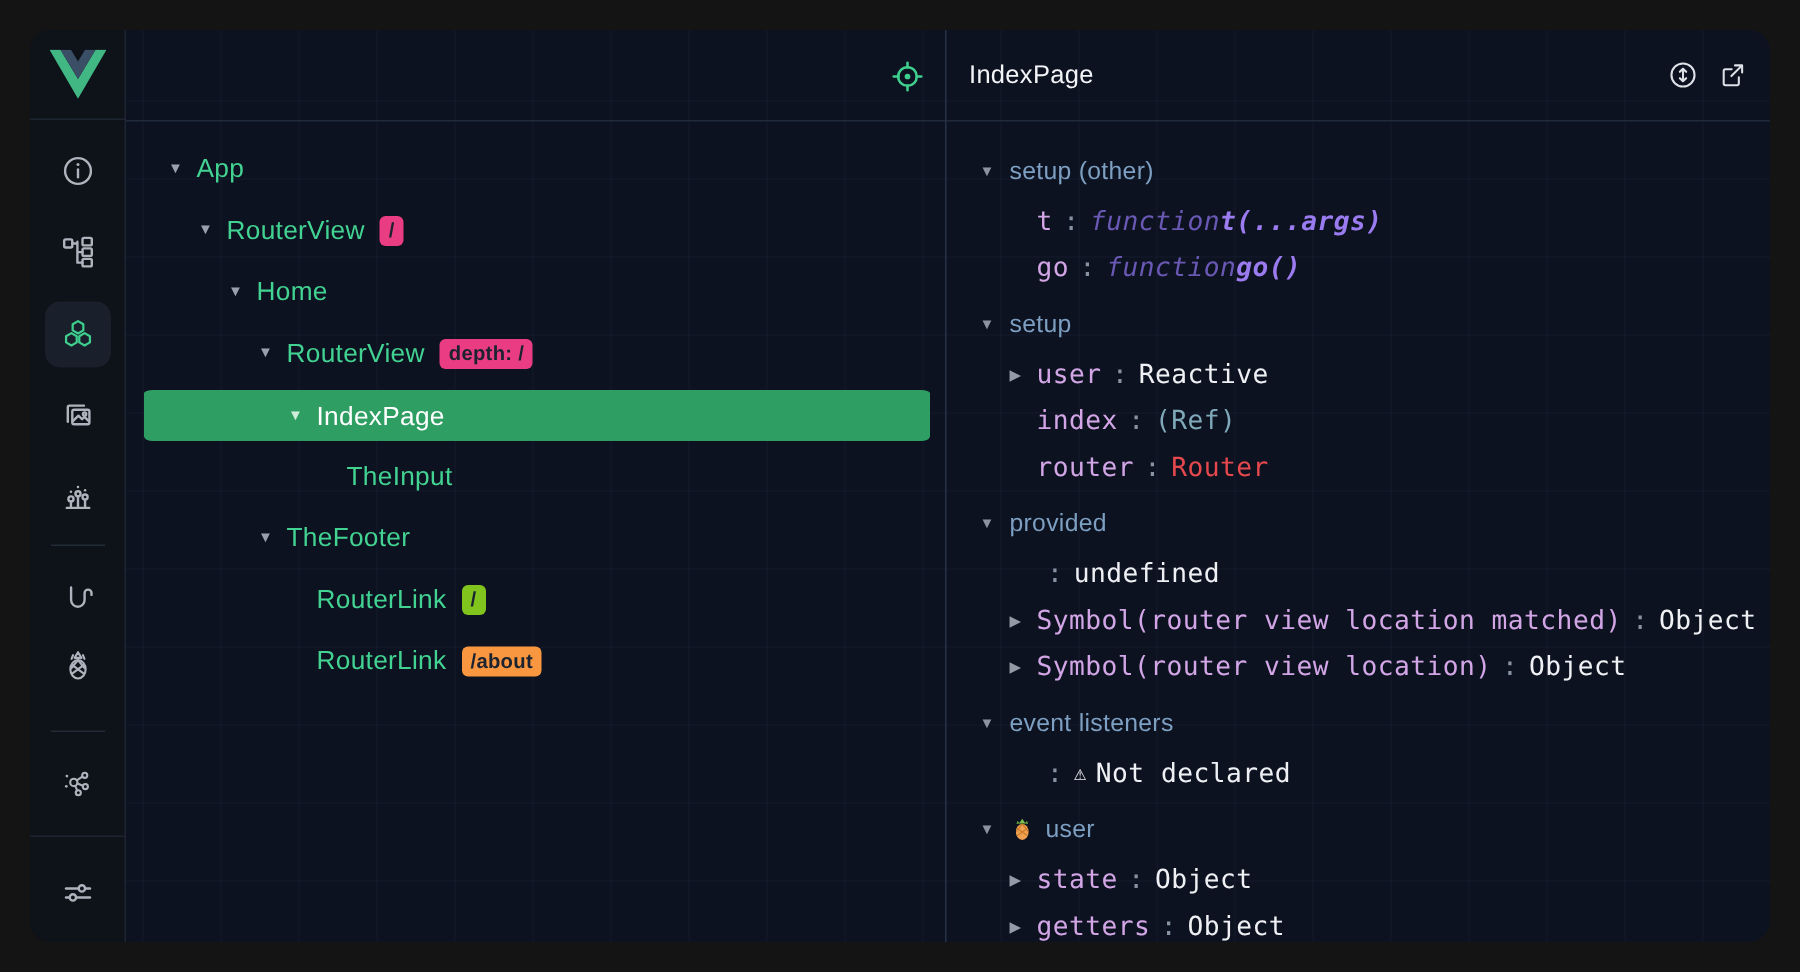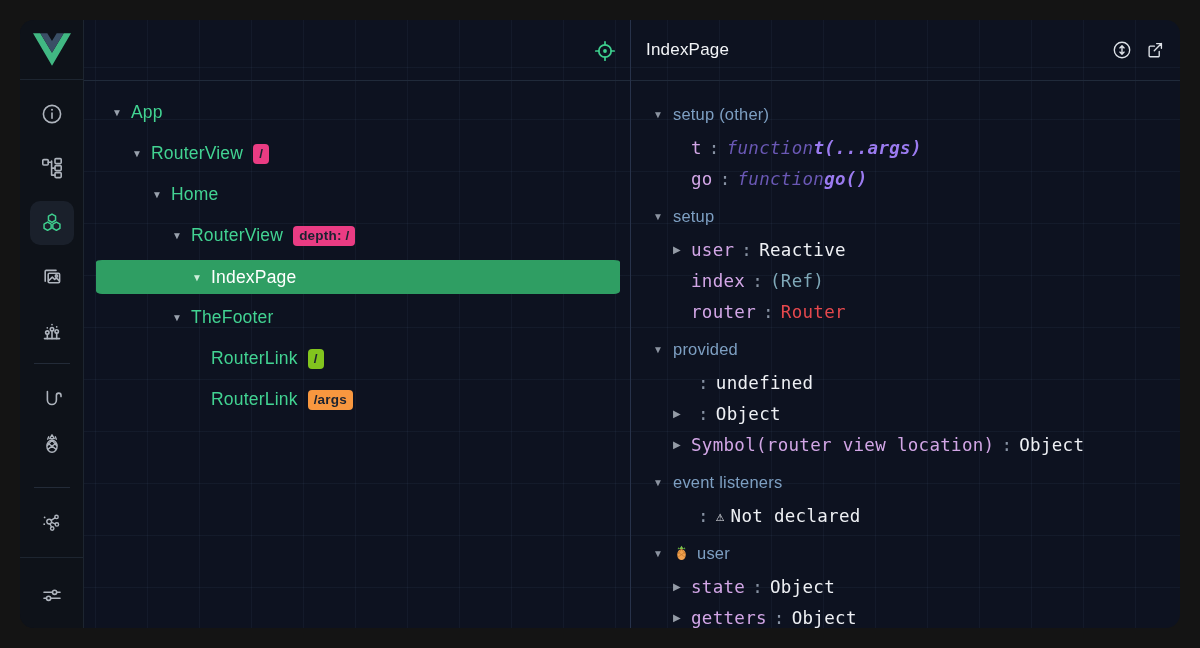--- a/index.html
+++ b/index.html
@@ -140,33 +140,37 @@
       </div>
       <div class="trow" style="padding-left: 76px;">
         <span class="tarrow">▼</span>
         <span class="tlabel">RouterView</span>
         <span class="badge pink">depth: /</span>
       </div>
       <div class="trow selected" style="padding-left: 96px;">
         <span class="tarrow">▼</span>
         <span class="tlabel">IndexPage</span>
       </div>
+      <div class="trow" style="padding-left: 116px;">
+        <span class="tarrow hidden">▼</span>
+        <span class="tlabel">TheInput</span>
+      </div>
       <div class="trow" style="padding-left: 76px;">
         <span class="tarrow">▼</span>
         <span class="tlabel">TheFooter</span>
       </div>
       <div class="trow" style="padding-left: 96px;">
         <span class="tarrow hidden">▼</span>
         <span class="tlabel">RouterLink</span>
         <span class="badge lime">/</span>
       </div>
       <div class="trow" style="padding-left: 96px;">
         <span class="tarrow hidden">▼</span>
         <span class="tlabel">RouterLink</span>
-        <span class="badge orange">/args</span>
+        <span class="badge orange">/about</span>
       </div>
     </div>
 
   <div class="inspector">
       <div class="sec">
         <div class="sec-header">
           <span class="sec-arrow">▼</span>
           <span class="sec-title">setup (other)</span>
         </div>
         <div class="prow">
@@ -213,20 +217,21 @@
           <span class="sec-arrow">▼</span>
           <span class="sec-title">provided</span>
         </div>
         <div class="prow">
           <span class="parrow hidden">▶</span>
           <span class="pcolon">:</span>
           <span class="v-plain">undefined</span>
         </div>
         <div class="prow">
           <span class="parrow">▶</span>
+          <span class="pkey">Symbol(router view location matched)</span>
           <span class="pcolon">:</span>
           <span class="v-plain">Object</span>
         </div>
         <div class="prow">
           <span class="parrow">▶</span>
           <span class="pkey">Symbol(router view location)</span>
           <span class="pcolon">:</span>
           <span class="v-plain">Object</span>
         </div>
       </div>

